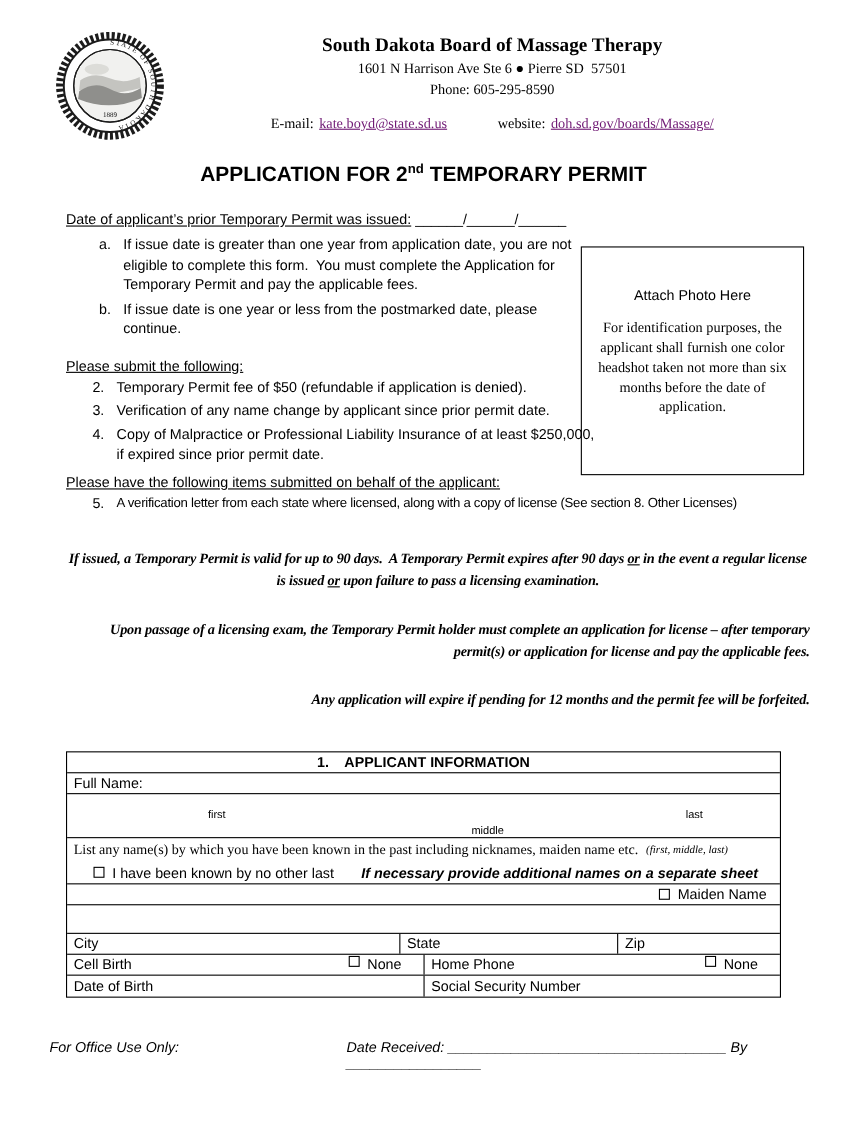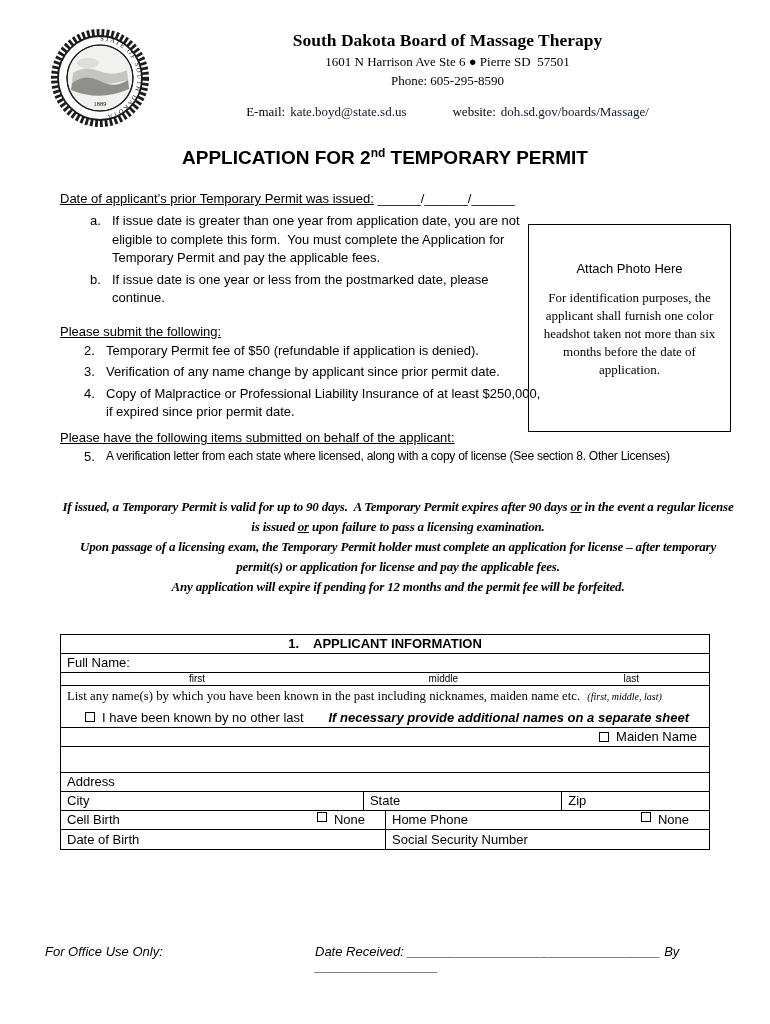--- a/index.html
+++ b/index.html
@@ -14,21 +14,21 @@
 
   
   .seal { position:absolute; top:26px; left:48px; width:104px; height:104px; }
   .seal text, .seal textPath { font-family:"Liberation Serif", serif; }
   .header-text { padding-top:30px; margin:0 40px 0 165px; text-align:center;
                  font-family:"Liberation Serif", serif; }
   .org-name { font-size:17.5px; font-weight:bold; }
   .org-line { font-size:13px; margin-top:3px; }
   .contact-line { font-size:13px; margin-top:15px; }
   .contact-line .lbl { margin-right:5px; }
-  .link { color:#0f172a; }
+  .link { text-decoration:underline; color:#701a75; }
   .gap { display:inline-block; width:46px; }
 
   .doc-title { text-align:center; margin-top:26px; font-size:19px; font-weight:bold; }
   .doc-title sup { font-size:12px; }
 
   .content { padding:0 60px; }
   .date-line { margin-top:22px; font-size:13px; }
   .date-line .u { text-decoration:underline; }
 
   .ab-list { margin:6px 0 0 30px; }
@@ -44,32 +44,32 @@
 
   .photo-box { position:absolute; left:528px; top:224px; width:203px; height:208px;
                border:1px solid #000; text-align:center; }
   .pb-title { margin-top:36px; font-size:13px; }
   .pb-body { margin-top:13px; padding:0 13px; font-family:"Liberation Serif", serif;
              font-size:13px; line-height:1.38; }
 
   .notices { margin:30px auto 0; width:676px; text-align:center;
              font-family:"Liberation Serif", serif; font-style:italic; font-weight:bold;
              font-size:13px; line-height:1.55; letter-spacing:-0.2px; }
-  .notices p + p { margin-top:0; }
+  .notices p + p { margin-top:24px;text-align:right; }
   .notices .u { text-decoration:underline; }
 
   
   .form-table { margin-top:36px; border:1.6px solid #000; font-size:13px; }
   .t-row { display:flex; align-items:center; border-bottom:1px solid #000; min-height:19px; }
   .t-row:last-child { border-bottom:none; }
   .t-header { justify-content:center; font-weight:bold; }
   .t-fullname, .t-address { padding-left:6px; }
   .t-namecols { min-height:13px; font-size:10px; }
   .t-namecols span { text-align:center; }
-  .nc-1 { width:42%; } .nc-2 { width:34%; } .nc-3 { width:24%; }
+  .nc-1 { width:42%; } .nc-2 { width:34%;margin-top:28px; } .nc-3 { width:24%; }
   .t-list { border-bottom:none; min-height:22px; padding:0 8px 0 6px;
             font-family:"Liberation Serif", serif; font-size:12.8px; }
   .t-list .note { font-style:italic; font-size:10px; margin-left:4px; }
   .t-nonames { min-height:20px; padding-left:24px; }
   .t-nonames .note { margin-left:auto; margin-right:20px; font-weight:bold; font-style:italic; }
   .cb { width:10px; height:10px; border:1.2px solid #000; display:inline-block;
         margin-right:7px; flex:0 0 auto; background:#fff; cursor:pointer; }
   .t-maiden { justify-content:flex-end; padding-right:12px; }
   .t-empty { min-height:26px; }
   .cell { align-self:stretch; display:flex; align-items:center; padding-left:6px; }
@@ -189,23 +189,20 @@
       <div class="t-row t-nonames">
         <span class="cb"></span>
         <span>I have been known by no other last</span>
         <span class="note">If necessary provide additional names on a separate sheet</span>
       </div>
       <div class="t-row t-maiden">
         <span class="cb"></span>
         <span>Maiden Name</span>
       </div>
       <div class="t-row t-empty"></div>
-      <div class="t-row t-address">
-        <span>Address</span>
-      </div>
       <div class="t-row">
         <div class="cell c-city">
           <span>City</span>
         </div>
         <div class="cell c-state bl">
           <span>State</span>
         </div>
         <div class="cell c-zip bl">
           <span>Zip</span>
         </div>

